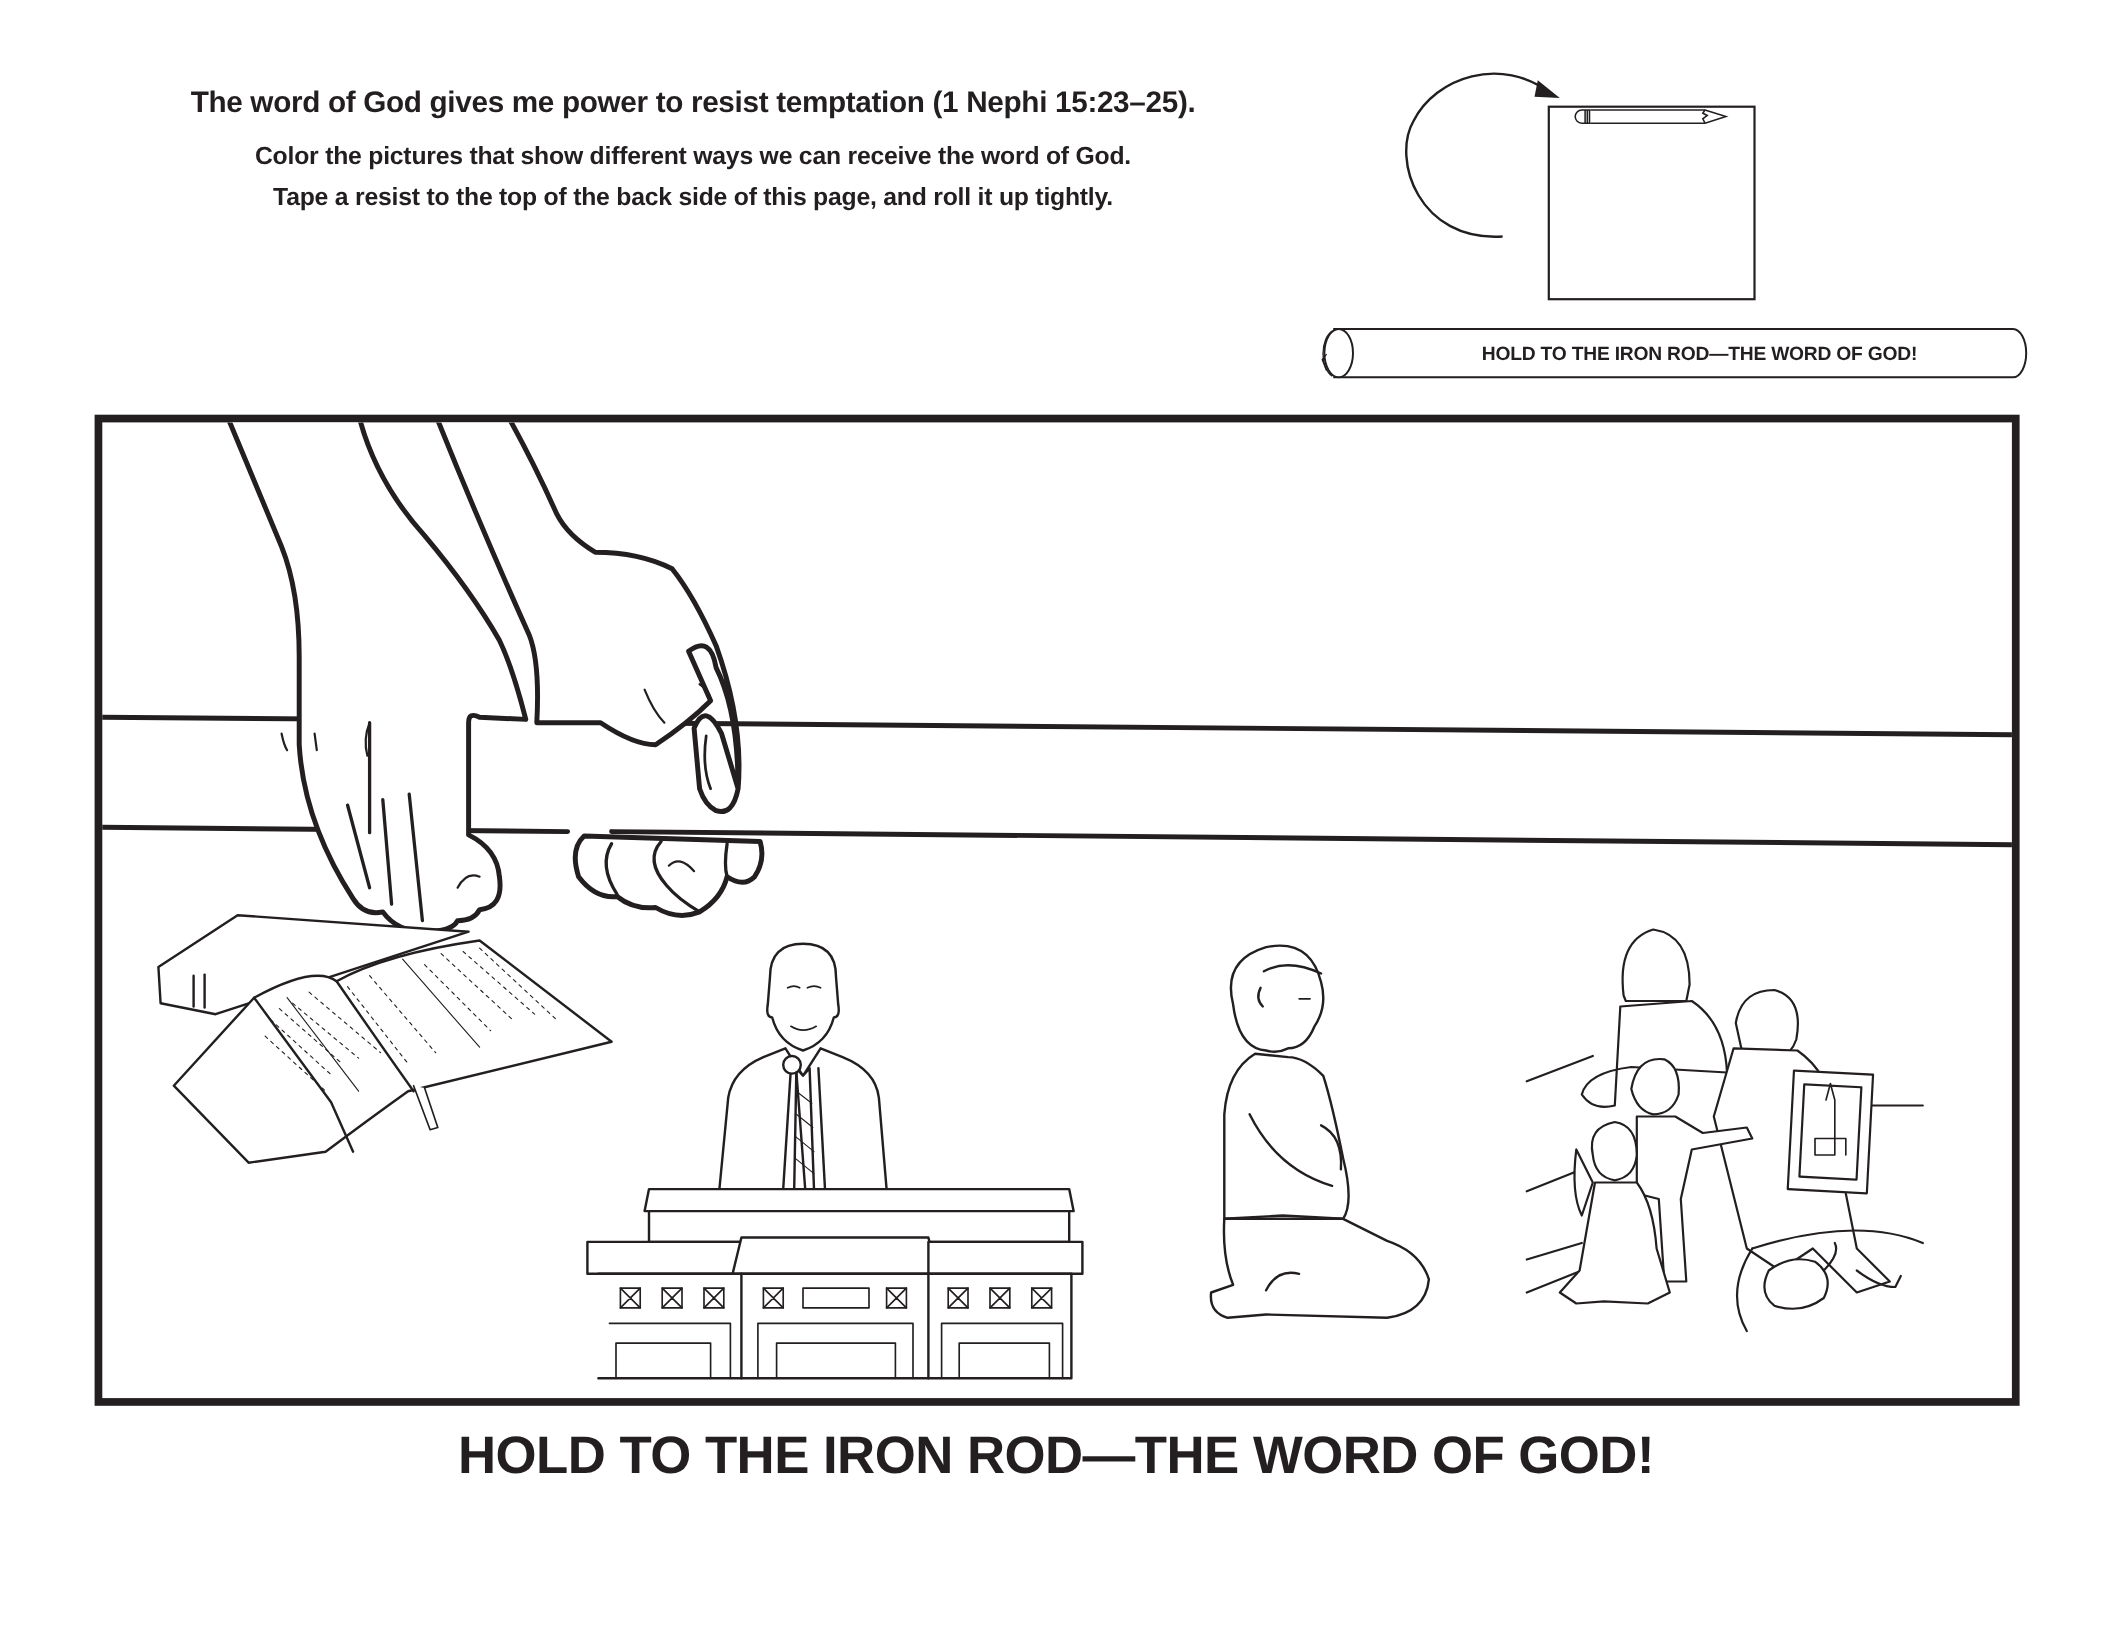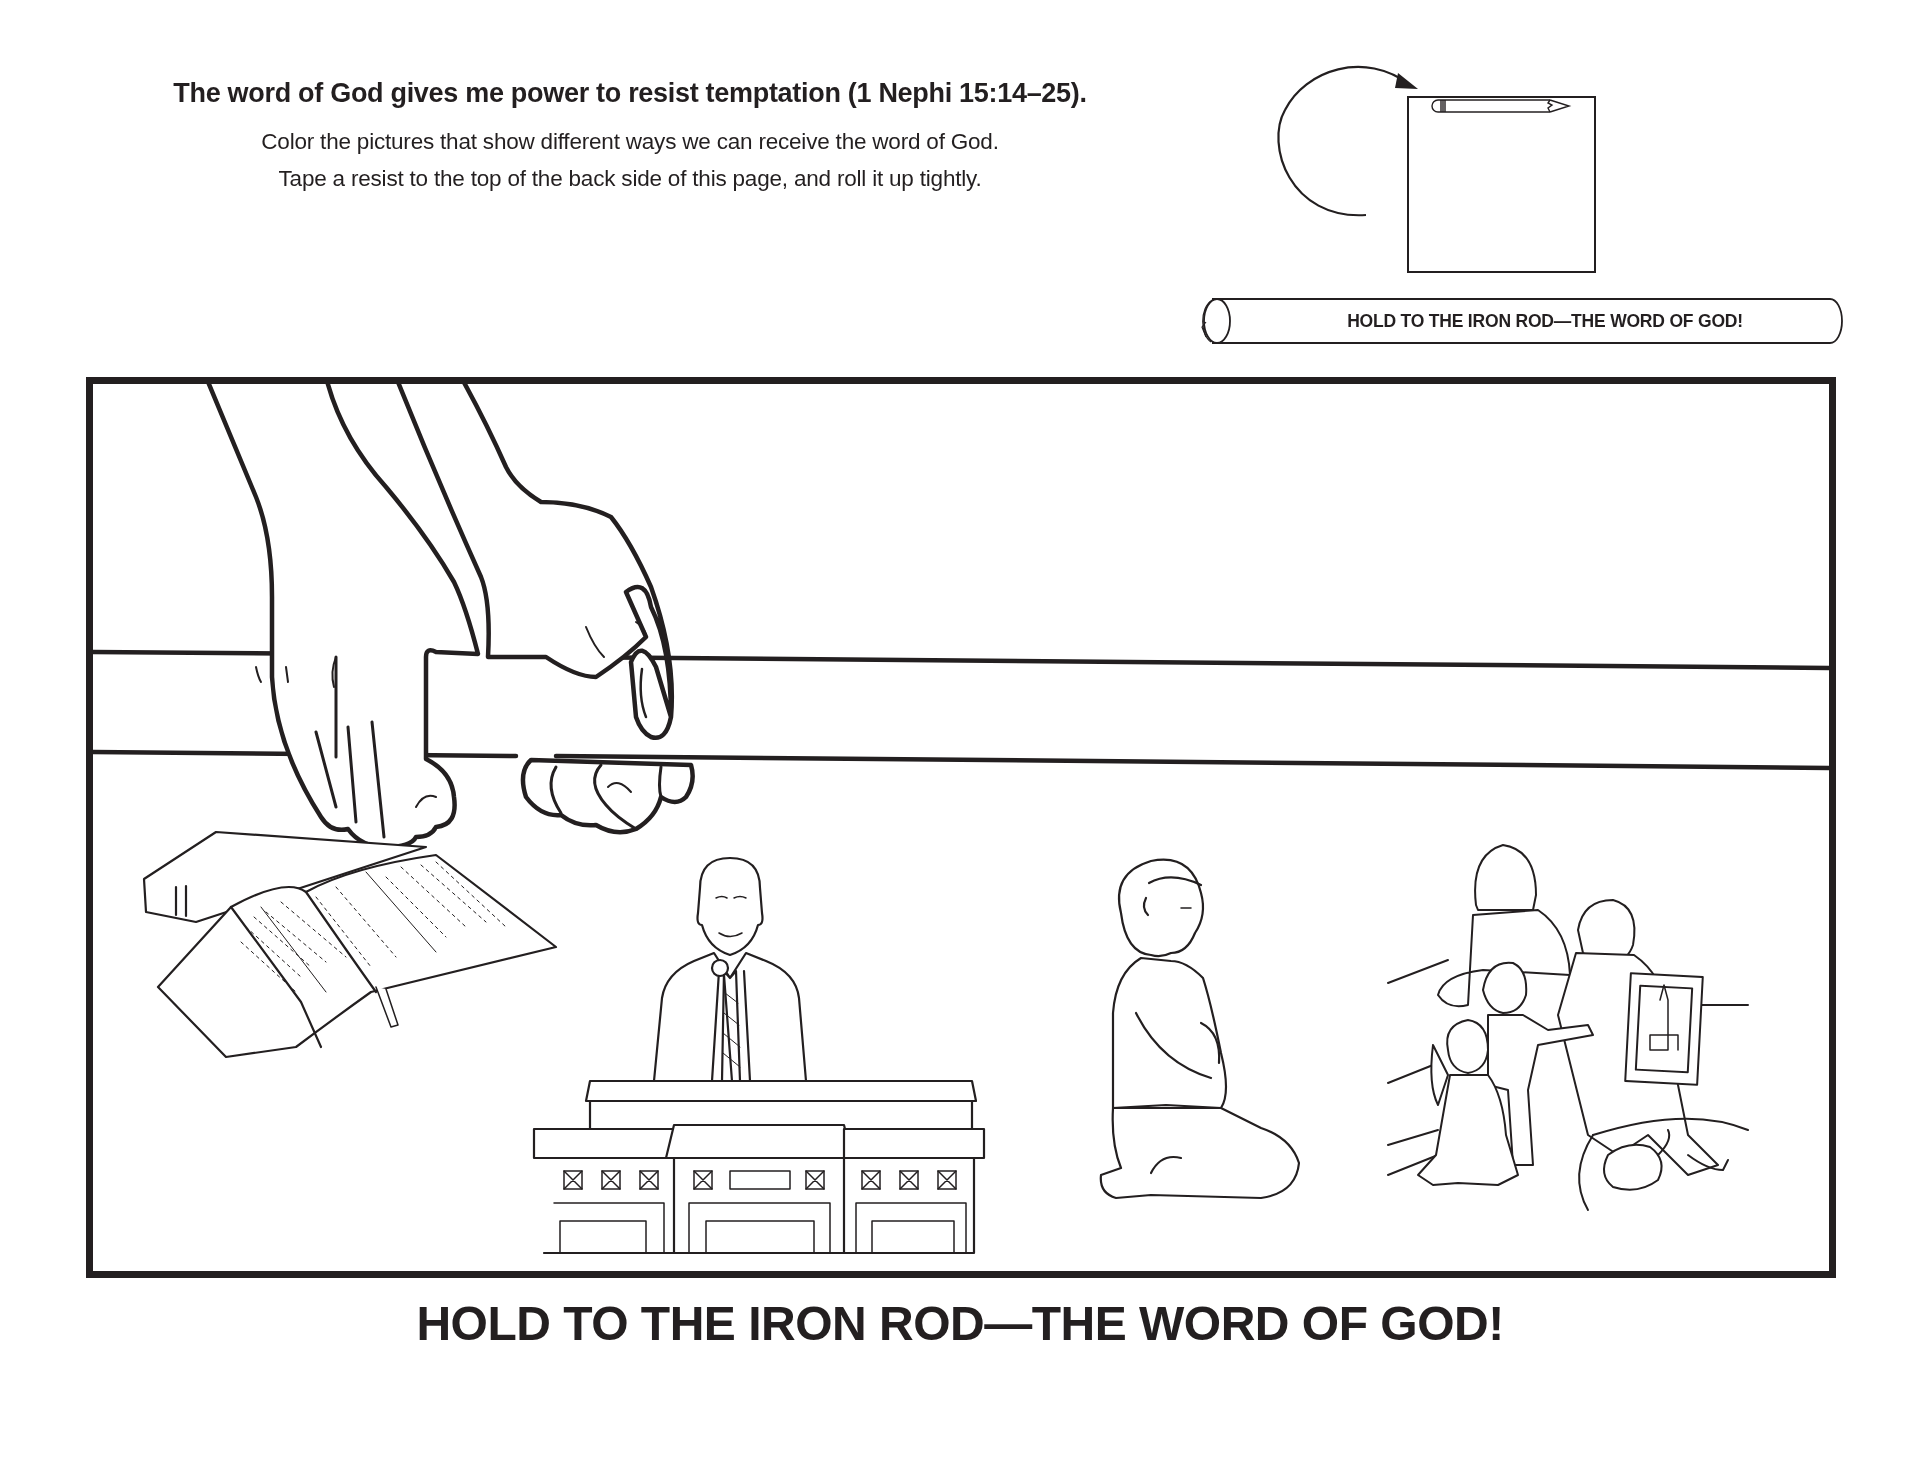--- a/index.html
+++ b/index.html
@@ -31,21 +31,21 @@
       white-space: nowrap;
     }
     .instructions {
       margin: 0;
       padding: 0;
       list-style: none;
       font-size: 22.5px;
       line-height: 37px;
       letter-spacing: -0.2px;
     }
-    .instructions li { white-space: nowrap; }
+    .instructions li { white-space: nowrap; font-weight: bold; }
 
     .diagram {
       position: absolute;
       left: 1270px;
       top: 55px;
       width: 400px;
       height: 230px;
     }
     .diagram svg { position: absolute; left: 0; top: 0; }
 
@@ -92,21 +92,21 @@
       font-weight: bold;
       font-size: 48px;
       letter-spacing: -0.5px;
       white-space: nowrap;
     }
   </style>
 </head>
 <body>
 
 <div class="header-block">
-  <h1 class="title">The word of God gives me power to resist temptation (1 Nephi 15:14–25).</h1>
+  <h1 class="title">The word of God gives me power to resist temptation (1 Nephi 15:23–25).</h1>
   <ul class="instructions">
     <li>Color the pictures that show different ways we can receive the word of God.</li>
     <li>Tape a resist to the top of the back side of this page, and roll it up tightly.</li>
   </ul>
 </div>
 
 <div class="diagram">
   <svg width="400" height="230" viewBox="0 0 400 230">
     <g>
       <path d="M 96 160 C 20 165, -5 90, 15 55 C 35 15, 95 -5, 140 30" fill="none" stroke="#231f20" stroke-width="2.2"></path>

